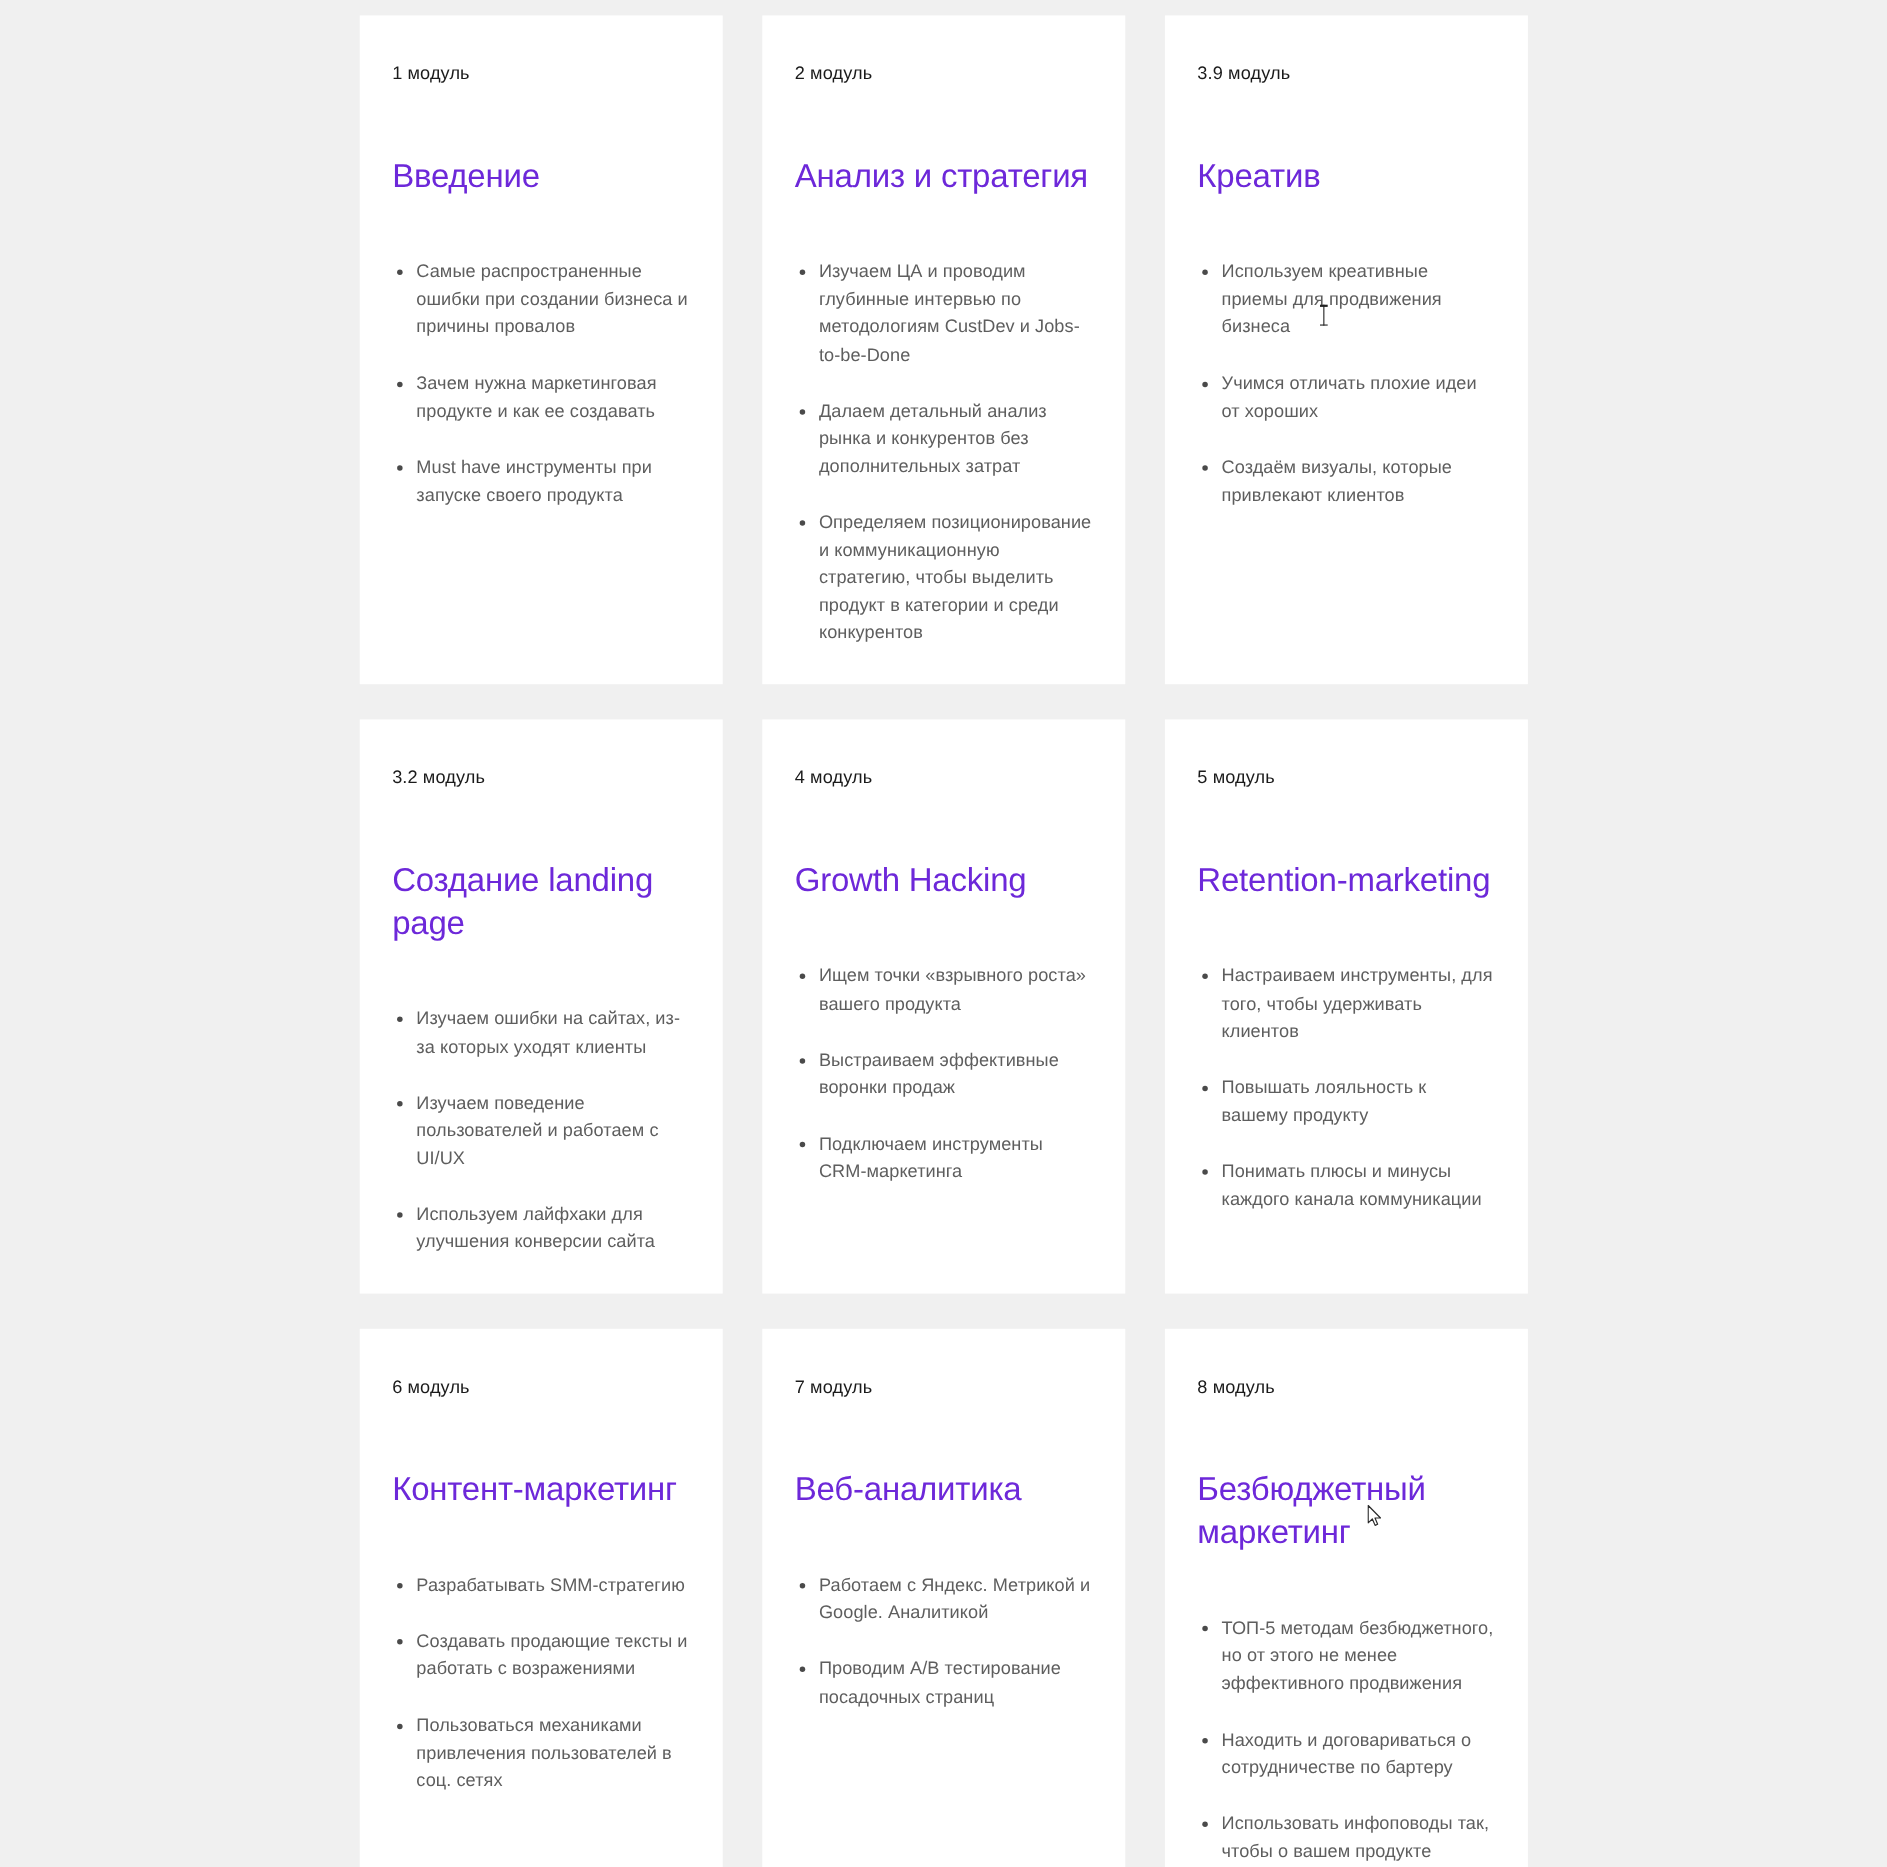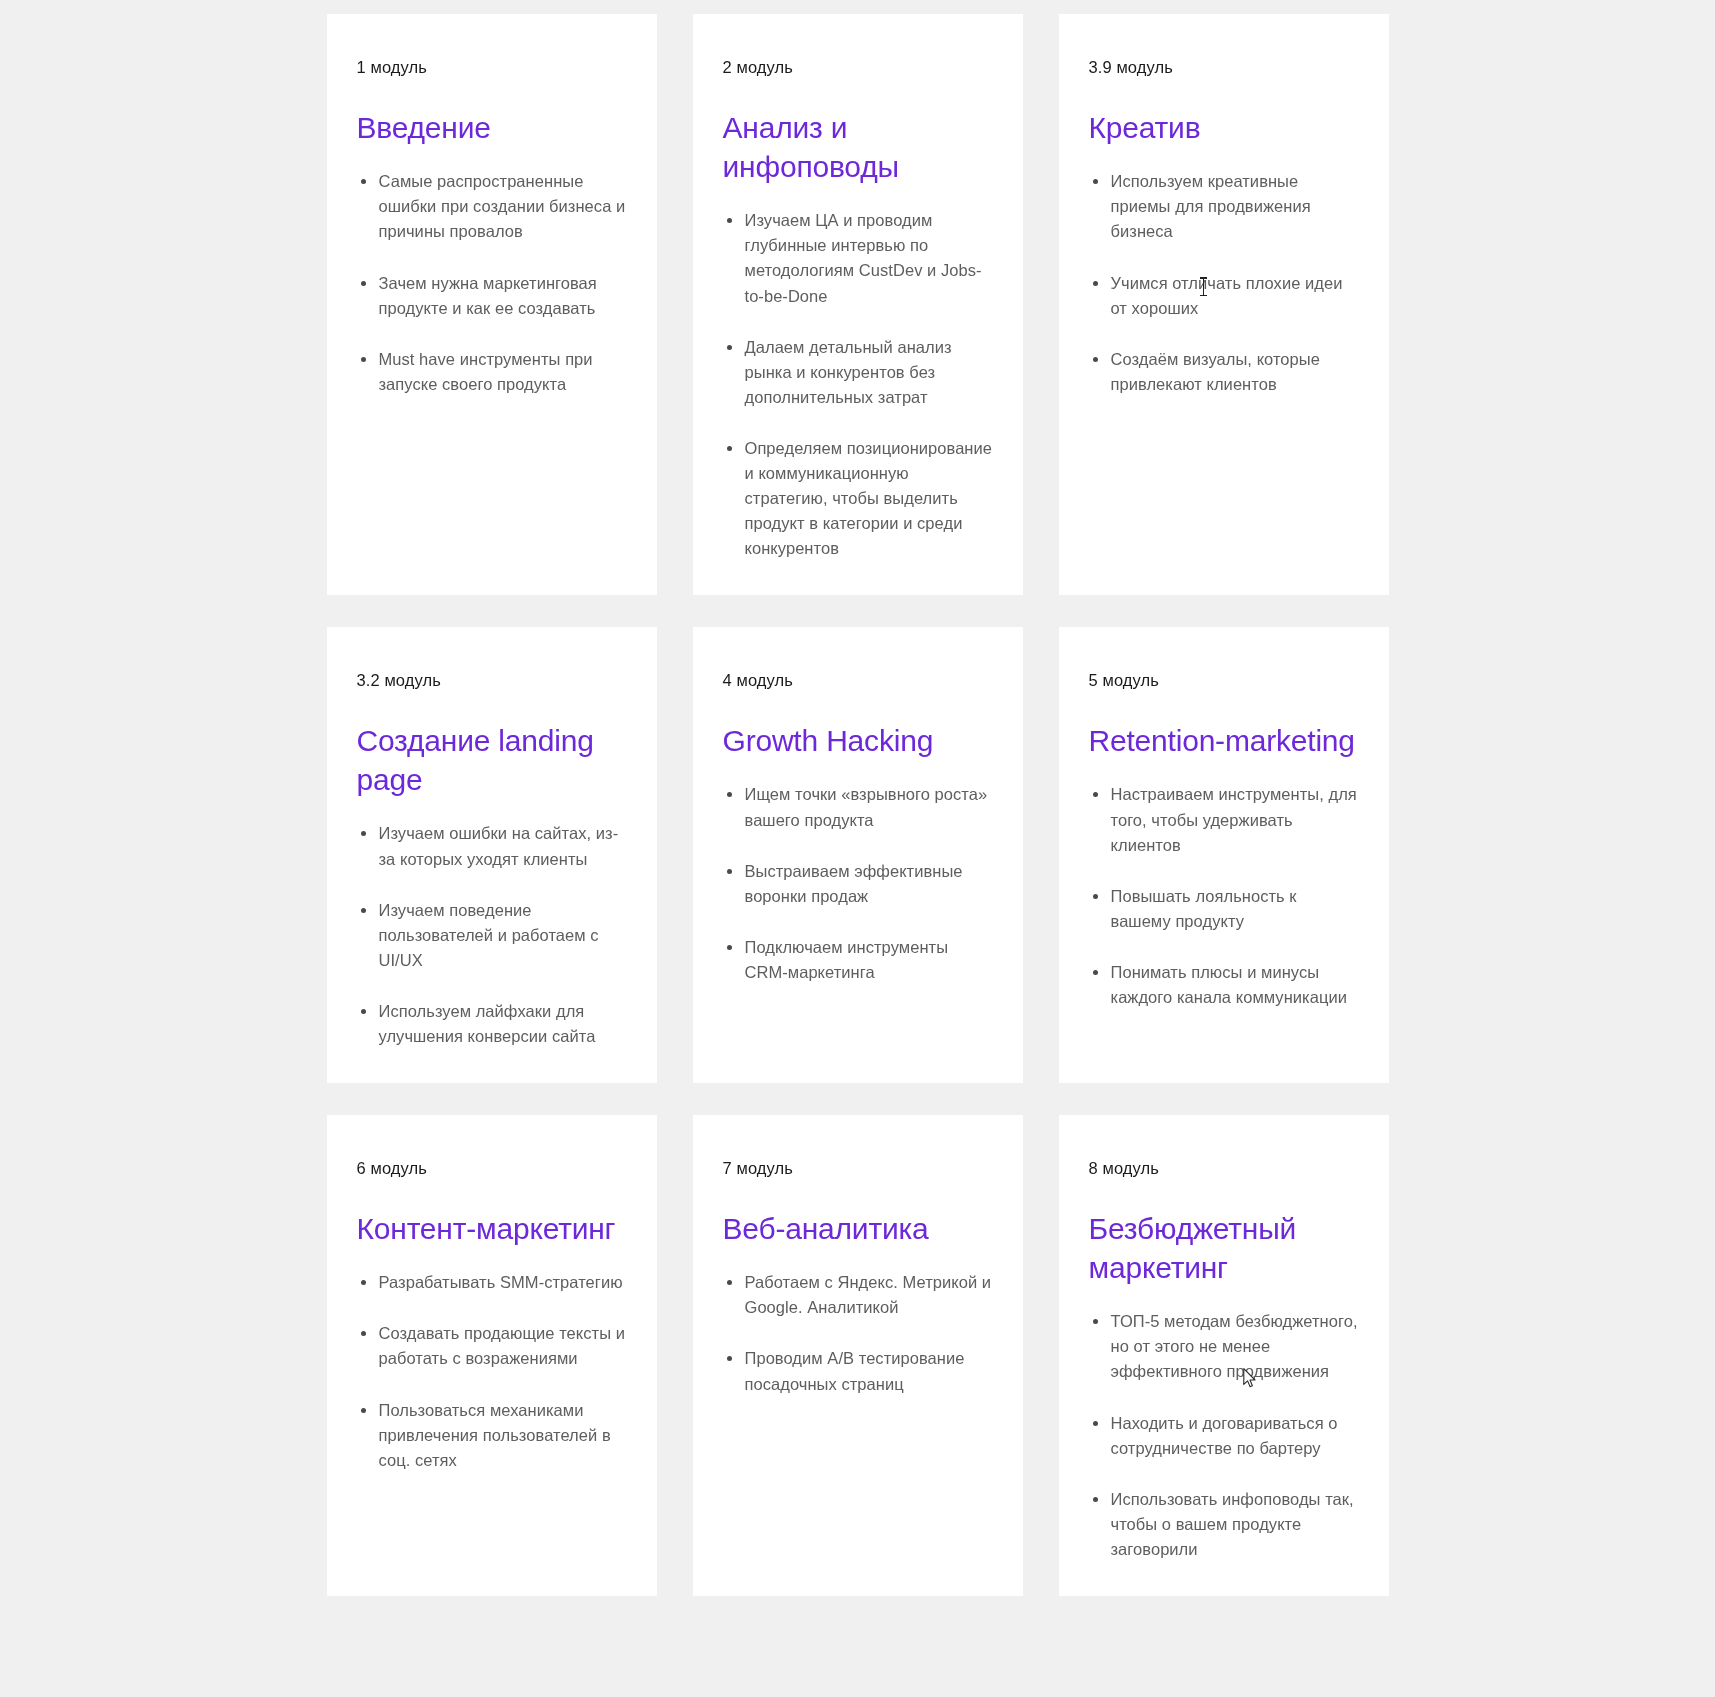--- a/index.html
+++ b/index.html
@@ -25,20 +25,21 @@
     margin: 0 auto;
     width: 1062px;
     position: relative;
   }
 
   .module-card {
     background: #ffffff;
     padding: 42px 30px 34px 30px;
     display: flex;
     flex-direction: column;
+    gap: 33px;
   }
 
   .module-number {
     font-size: 16.5px;
     line-height: 1.35;
     color: #1b1b1b;
     letter-spacing: 0.1px;
     margin: 0 0 30px 0;
   }
 
@@ -129,21 +130,21 @@
     <h2 class="module-title">Введение</h2>
     <ul class="module-points">
       <li class="module-point">Самые распространенные ошибки при создании бизнеса и причины провалов</li>
       <li class="module-point">Зачем нужна маркетинговая продукте и как ее создавать</li>
       <li class="module-point">Must have инструменты при запуске своего продукта</li>
     </ul>
   </section>
 
   <section class="module-card row-1">
     <div class="module-number">2 модуль</div>
-    <h2 class="module-title">Анализ и инфоповоды</h2>
+    <h2 class="module-title">Анализ и стратегия</h2>
     <ul class="module-points">
       <li class="module-point">Изучаем ЦА и проводим глубинные интервью по методологиям CustDev и Jobs-to-be-Done</li>
       <li class="module-point">Далаем детальный анализ рынка и конкурентов без дополнительных затрат</li>
       <li class="module-point">Определяем позиционирование и коммуникационную стратегию, чтобы выделить продукт в категории и среди конкурентов</li>
     </ul>
   </section>
 
   <section class="module-card row-1">
     <div class="module-number">3.9 модуль</div>
     <h2 class="module-title">Креатив</h2>

